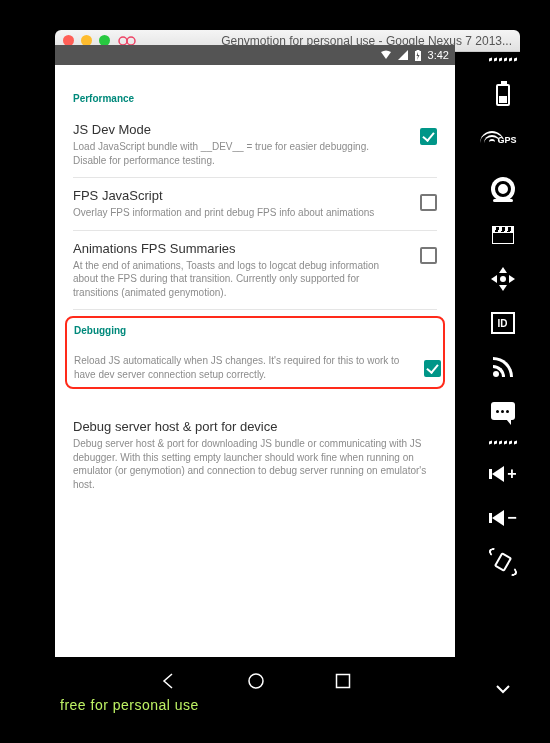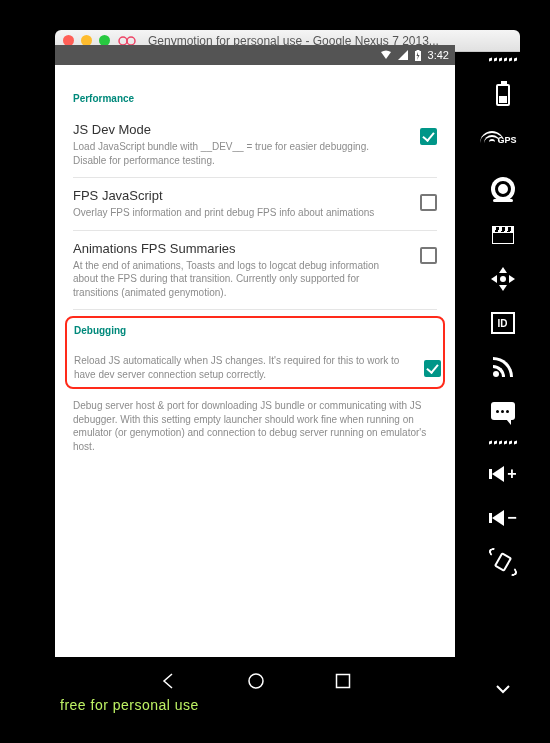--- a/index.html
+++ b/index.html
@@ -11,21 +11,21 @@
     position: absolute; left: 55px; top: 30px; width: 465px; height: 22px;
     background: linear-gradient(#f5f5f5,#e1e1e1);
     border-top-left-radius: 6px; border-top-right-radius: 6px;
     display: flex; align-items: center; padding: 0 8px;
     font-size: 12px; color: #555;
     border-bottom: 1px solid #c8c8c8;
   }
   .traffic { display: flex; gap: 7px; }
   .traffic span { width: 11px; height: 11px; border-radius: 50%; }
   .tl-close { background:#ff5f57; } .tl-min { background:#febc2e; } .tl-zoom { background:#28c840; }
-  .mac-title { margin-left: 10px; white-space: nowrap; overflow: hidden; text-overflow: ellipsis; flex:1; }
+  .mac-title { margin-left: 10px; white-space: nowrap; overflow: hidden; text-overflow: ellipsis; flex:1;text-align:right; }
 
   
   .device {
     position: absolute; left: 55px; top: 45px; width: 400px; height: 660px;
     background: #fff;
   }
   
   .statusbar {
     height: 20px; background: #545454; color: #fff; font-size: 10px;
     display: flex; justify-content: flex-end; align-items: center; gap: 6px;
@@ -50,21 +50,21 @@
     flex-shrink:0; position:relative; margin-top:6px;
   }
   .chk.on { background:#009688; border-color:#009688; }
   .chk.on::after {
     content:""; position:absolute; left:3px; top:0px; width:5px; height:9px;
     border:solid #fff; border-width:0 2px 2px 0; transform:rotate(40deg);
   }
 
   .highlight {
     border:2px solid #ff2a1a; border-radius:8px; padding:3px 2px 2px 7px;
-    margin:6px -8px 0 -8px;
+    margin:6px -8px 20px -8px;
   }
   .highlight .section-title { margin-top:4px; }
   .highlight .row { border-bottom:none; padding-bottom:4px; }
 
   
   .navbar {
     position:absolute; bottom:0; left:0; right:0; height:48px;
     background:#000; display:flex; justify-content:center; gap:70px; align-items:center;
   }
 
@@ -194,20 +194,21 @@
         <div class="row">
           <div class="txt">
             <div class="row-desc">Reload JS automatically when JS changes. It's required for this to work to have dev server connection setup correctly.</div>
           </div>
           <div class="chk on"></div>
         </div>
       </div>
 
       <div class="row" style="border-bottom:none;">
         <div class="txt">
+          <div class="row-title">Debug server host &amp; port for device</div>
           <div class="row-desc">Debug server host &amp; port for downloading JS bundle or communicating with JS debugger. With this setting empty launcher should work fine when running on emulator (or genymotion) and connection to debug server running on emulator's host.</div>
         </div>
       </div>
 
     </div>
 
     <div class="navbar">
       <svg width="18" height="18">
           <path d="M13 2 L5 9 L13 16" stroke="#fff" stroke-width="1.5" fill="none"></path>
         </svg>

